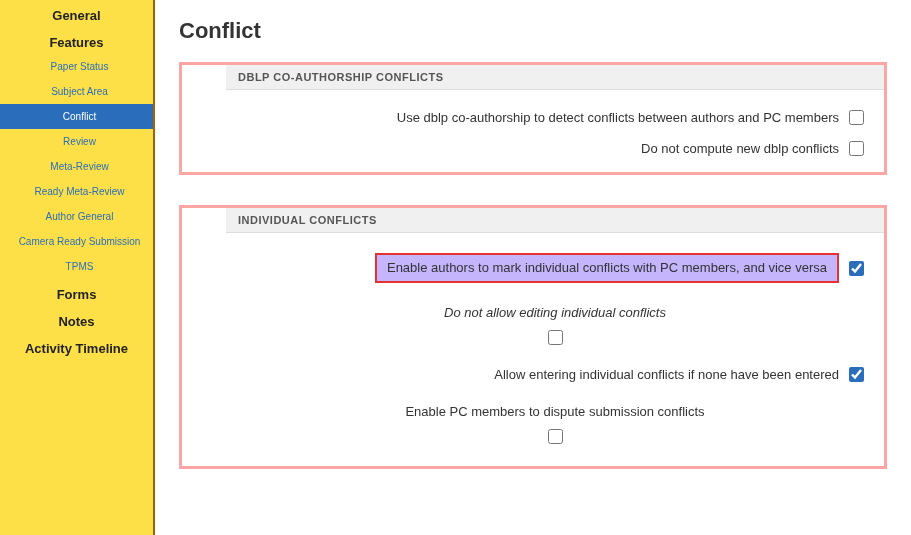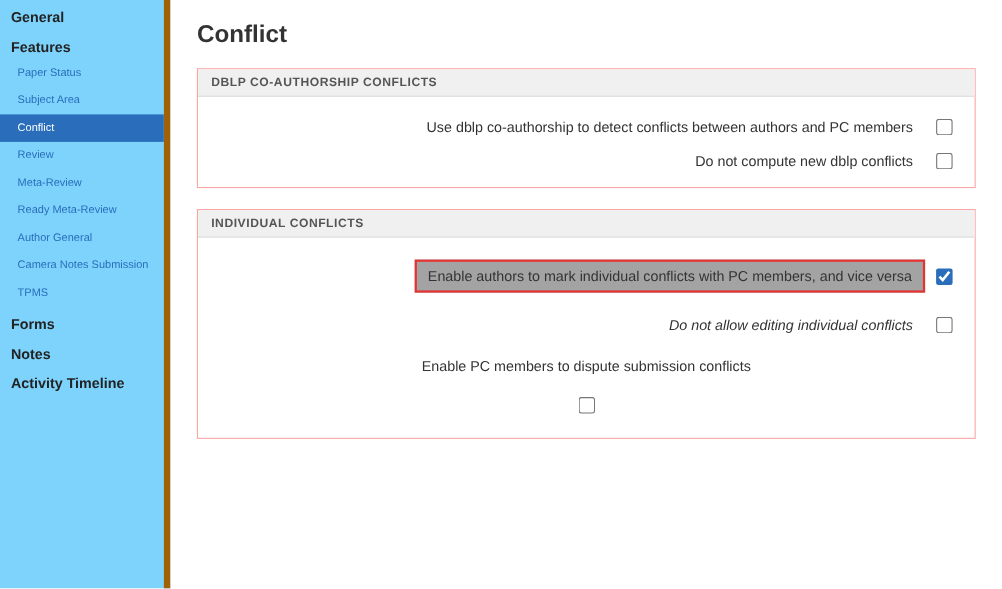--- a/index.html
+++ b/index.html
@@ -2,24 +2,25 @@
 <html><head>
   <meta charset="utf-8">
   <style>
     * { box-sizing: border-box; margin: 0; padding: 0; }
     body { font-family: Arial, sans-serif; font-size: 13px; color: #333; display: flex; height: 535px; width: 911px; overflow: hidden; }
 
     
     #sidebar {
       width: 155px;
       min-width: 155px;
-      background: #7dd3fc;
-      border-right: 6px solid #a16207;
+      background: #fde047;
+      border-right: 2px solid #a16207;
       height: 100%;
       overflow-y: auto;
+      text-align: center;
     }
     .sidebar-section-header {
       font-weight: bold;
       font-size: 13px;
       padding: 8px 10px 4px 10px;
       color: #222;
     }
     .sidebar-item {
       padding: 6px 10px 6px 16px;
       color: #2a6ebb;
@@ -42,22 +43,23 @@
     }
     h1.page-title {
       font-size: 22px;
       font-weight: bold;
       color: #333;
       margin-bottom: 18px;
     }
 
     
     .section-panel {
-      border: 1px solid #fca5a5;
-      margin-bottom: 19px;
+      border: 3px solid #fca5a5;
+      margin-bottom: 30px;
+      padding-left: 44px;
     }
     .section-panel-header {
       background: #f0f0f0;
       border-bottom: 1px solid #ddd;
       padding: 6px 12px;
       font-size: 11px;
       font-weight: bold;
       color: #555;
       letter-spacing: 0.5px;
       text-transform: uppercase;
@@ -65,21 +67,21 @@
     .section-panel-body {
       padding: 12px 0 8px 0;
     }
 
     
     .form-row {
       display: flex;
       align-items: center;
       justify-content: flex-end;
       padding: 8px 20px;
-      gap: 21px;
+      gap: 10px;
     }
     .form-row-label {
       text-align: right;
       flex: 1;
       font-size: 13px;
       color: #333;
     }
     .form-row-label em {
       font-style: italic;
     }
@@ -93,21 +95,21 @@
     
     .highlighted-row {
       display: flex;
       align-items: center;
       justify-content: flex-end;
       padding: 8px 20px;
       gap: 10px;
     }
     .highlight-box {
       border: 2px solid #e53333;
-      background: #a3a3a3;
+      background: #c4b5fd;
       padding: 4px 10px;
       font-size: 13px;
       text-align: center;
       color: #333;
       line-height: 1.4;
     }
 
     
     input[type="checkbox"] {
       accent-color: #2a6ebb;
@@ -122,21 +124,21 @@
 <div id="sidebar">
   <div class="sidebar-section-header">General</div>
   <div class="sidebar-section-header">Features</div>
   <div class="sidebar-item">Paper Status</div>
   <div class="sidebar-item">Subject Area</div>
   <div class="sidebar-item active">Conflict</div>
   <div class="sidebar-item">Review</div>
   <div class="sidebar-item">Meta-Review</div>
   <div class="sidebar-item">Ready Meta-Review</div>
   <div class="sidebar-item">Author General</div>
-  <div class="sidebar-item">Camera Notes Submission</div>
+  <div class="sidebar-item">Camera Ready Submission</div>
   <div class="sidebar-item">TPMS</div>
   <div class="sidebar-section-header">Forms</div>
   <div class="sidebar-section-header">Notes</div>
   <div class="sidebar-section-header">Activity Timeline</div>
 </div>
 
 <div id="main">
   <h1 class="page-title">Conflict</h1>
 
   <div class="section-panel">
@@ -155,25 +157,29 @@
 
   <div class="section-panel">
     <div class="section-panel-header">INDIVIDUAL CONFLICTS</div>
     <div class="section-panel-body">
 
       <div class="highlighted-row">
         <div class="highlight-box">Enable authors to mark individual conflicts with PC members, and vice versa</div>
         <input type="checkbox" class="form-row-checkbox" checked="" style="">
       </div>
 
-      <div class="form-row" style="margin-top:6px;">
+      <div class="form-row" style="margin-top:6px;flex-direction:column;">
         <span class="form-row-label"><em>Do not allow editing individual conflicts</em></span>
         <input type="checkbox" class="form-row-checkbox" style="">
       </div>
 
+      <div class="form-row" style="margin-top:6px;">
+        <span class="form-row-label">Allow entering individual conflicts if none have been entered</span>
+        <input type="checkbox" class="form-row-checkbox" checked="" style="">
+      </div>
 
 
       <div class="form-row" style="margin-top:6px; margin-bottom:6px;flex-direction:column;">
         <span class="form-row-label">Enable PC members to dispute submission conflicts</span>
         <input type="checkbox" class="form-row-checkbox" style="">
       </div>
 
     </div>
   </div>
 </div>

